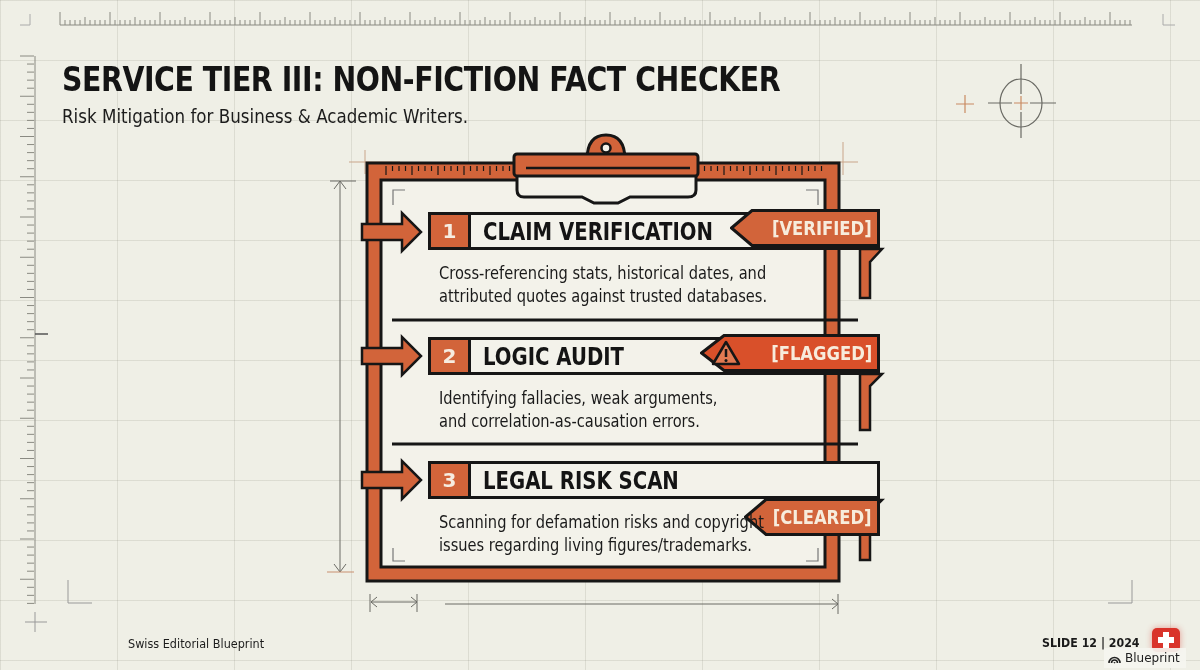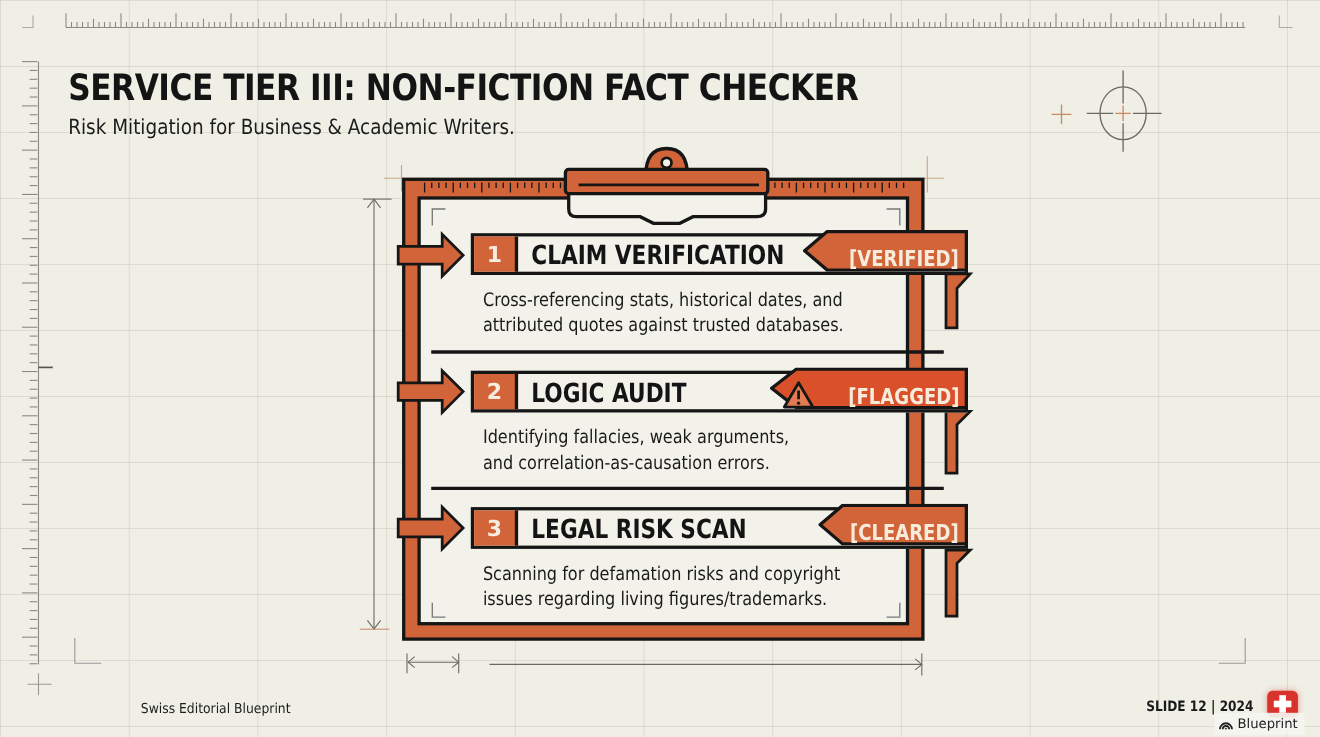--- a/index.html
+++ b/index.html
@@ -68,21 +68,21 @@
     color:#f6ece0; font-family:"DejaVu Sans", sans-serif; font-weight:bold;
     font-size:20px; display:flex; align-items:center; justify-content:center;
   }
   .step-title {
     position:absolute; left:52px; top:1px; height:32px; line-height:32px;
     font-family:"DejaVu Sans", sans-serif; font-weight:bold; font-size:24px; color:#141414;
     transform: scaleX(0.82); transform-origin:left center; white-space:nowrap;
   }
   .step-tag {
     position:absolute; top:-3px; right:4px; height:38px;
-    display:flex; align-items:flex-end; justify-content:flex-end;
+    display:flex; align-items:center; justify-content:flex-end;
     padding-right:8px;
   }
   .tag-shape { position:absolute; right:0; top:0; }
   .tag-text {
     position:relative; color:#f7ecdc;
     font-family:"DejaVu Sans", sans-serif; font-weight:bold; font-size:20px;
     transform: scaleX(0.82); transform-origin:right center; white-space:nowrap;
   }
   .warn-icon { position:relative; margin-right:8px; }
   .step-desc {
@@ -545,21 +545,21 @@
     <div>Identifying fallacies, weak arguments,</div>
     <div>and correlation-as-causation errors.</div>
   </div>
 </div>
 
 <div class="step" style="top:461px;">
   <div class="step-bar">
     <div class="step-num">3</div>
     <div class="step-title">LEGAL RISK SCAN</div>
   </div>
-  <div class="step-tag" style="width:136px;">
+  <div class="step-tag" style="width:136px;margin-top:40px;">
     <svg class="tag-shape" width="136" height="38" viewBox="0 0 136 38">
         <path d="M1.5 19 L22 1.5 H134.5 V36.5 H22 Z" fill="#d2643a" stroke="#161616" stroke-width="3"></path>
       </svg>
     <span class="tag-text">[CLEARED]</span>
   </div>
   <div class="step-desc">
     <div>Scanning for defamation risks and copyright</div>
     <div>issues regarding living figures/trademarks.</div>
   </div>
 </div>

